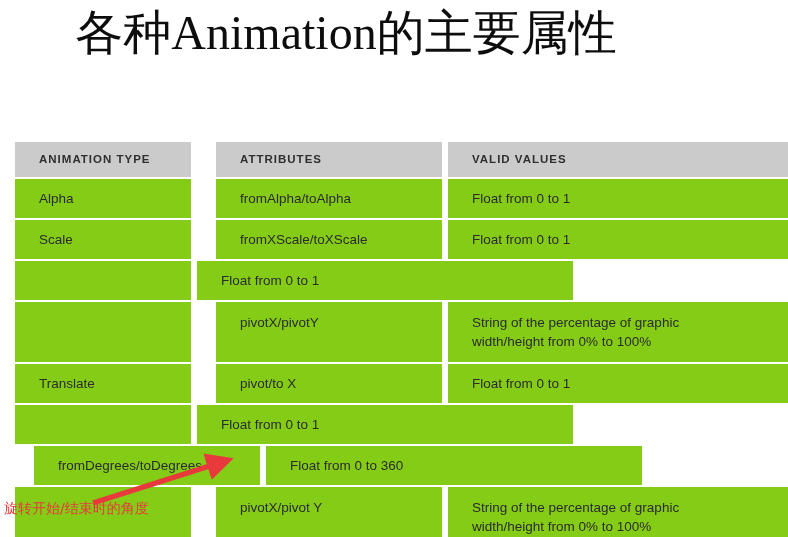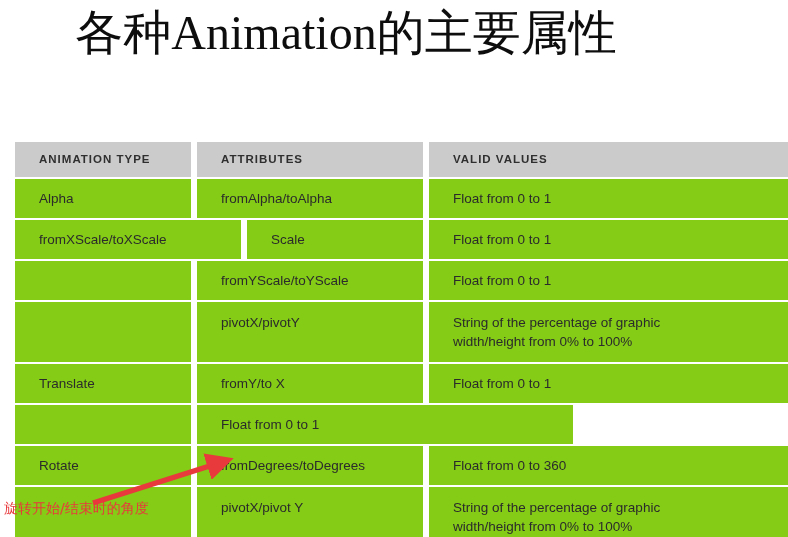--- a/index.html
+++ b/index.html
@@ -47,21 +47,21 @@
     background: #84cc16;
     color: #2b2b2b;
     font-size: 13.5px;
     line-height: 19px;
     box-sizing: border-box;
     padding: 10px 0 10px 24px;
     margin-right: 6px;
     overflow: hidden;
   }
   .c1 { width: 176px; flex: 0 0 176px; }
-  .c2 { width: 226px; flex: 0 0 226px; }
+  .c2 { width: 226px; flex: 0 0 226px; margin-left: 19px; }
   .c3 { width: 376px; flex: 0 0 376px; margin-right: 0; }
 
   .header-row .cell {
     background: #cbcbcb;
     color: #2f2f2f;
     font-size: 11.5px;
     font-weight: bold;
     letter-spacing: 1.0px;
     padding-top: 11px;
     padding-bottom: 11px;
@@ -107,61 +107,59 @@
 
   <div class="trow">
     <div class="cell c1">Alpha</div>
     <div class="cell c2">fromAlpha/toAlpha</div>
     <div class="cell c3 wrapped">
       <span class="l1">Float from 0 to 1</span>
     </div>
   </div>
 
   <div class="trow">
+    <div class="cell c1">Scale</div>
     <div class="cell c2">fromXScale/toXScale</div>
-    <div class="cell c1">Scale</div>
     <div class="cell c3 wrapped">
       <span class="l1">Float from 0 to 1</span>
     </div>
   </div>
 
   <div class="trow">
     <div class="cell c1"></div>
-    <div class="cell c2">fromYScale/toYScale</div>
     <div class="cell c3 wrapped">
       <span class="l1">Float from 0 to 1</span>
     </div>
   </div>
 
   <div class="trow tall">
     <div class="cell c1"></div>
     <div class="cell c2">pivotX/pivotY</div>
     <div class="cell c3 wrapped">
       <span class="l1">String of the percentage of graphic</span>
       <span class="l2">width/height from 0% to 100%</span>
     </div>
   </div>
 
   <div class="trow">
     <div class="cell c1">Translate</div>
-    <div class="cell c2">fromY/to X</div>
+    <div class="cell c2">pivot/to X</div>
     <div class="cell c3 wrapped">
       <span class="l1">Float from 0 to 1</span>
     </div>
   </div>
 
   <div class="trow">
     <div class="cell c1"></div>
     <div class="cell c3 wrapped">
       <span class="l1">Float from 0 to 1</span>
     </div>
   </div>
 
   <div class="trow">
-    <div class="cell c1">Rotate</div>
     <div class="cell c2">fromDegrees/toDegrees</div>
     <div class="cell c3 wrapped">
       <span class="l1">Float from 0 to 360</span>
     </div>
   </div>
 
   <div class="trow tall">
     <div class="cell c1"></div>
     <div class="cell c2">pivotX/pivot Y</div>
     <div class="cell c3 wrapped">

